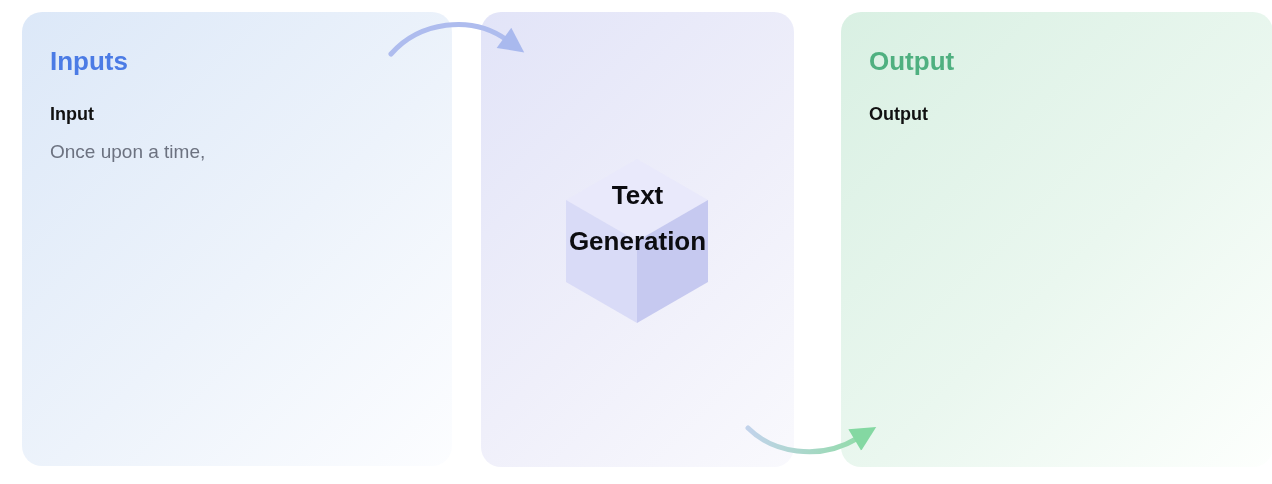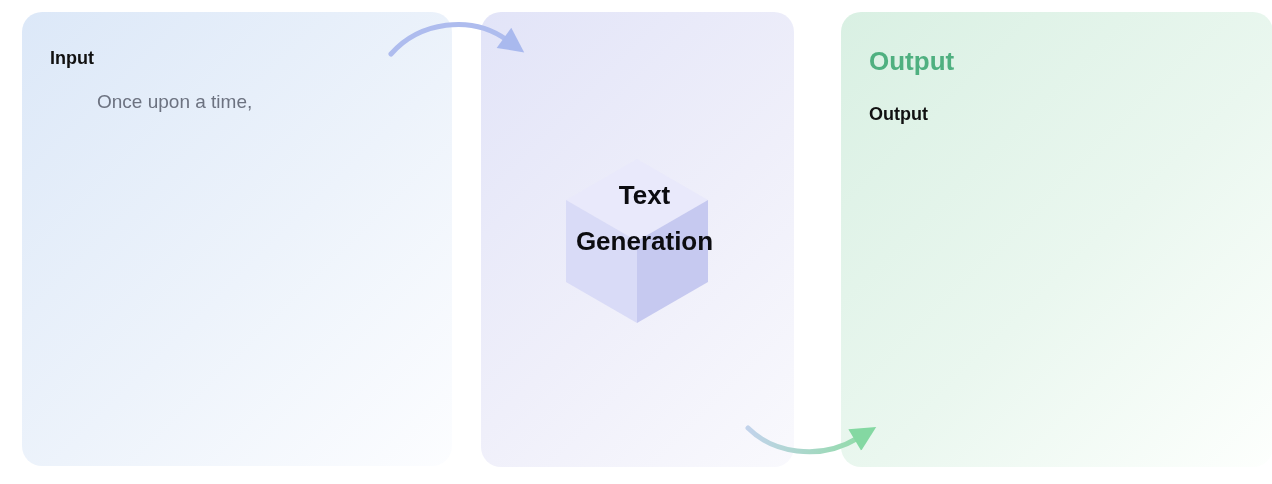--- a/index.html
+++ b/index.html
@@ -42,37 +42,36 @@
     line-height: 30px;
     font-weight: 700;
   }
   .heading-blue  { color: #4b7be5; }
   .heading-green { color: #4fb080; }
   .field-label {
     font-size: 18px;
     line-height: 24px;
     font-weight: 700;
     color: #111111;
-    margin: 0 0 13px 0;
+    margin: 0 0 7px 0;
   }
   .field-value {
     font-size: 19px;
     line-height: 38px;
     font-weight: 400;
     color: #6c7280;
-    margin-left: 47px;
   }
   .model-cube {
     position: absolute;
     left: 84px;
     top: 146px;
   }
   .model-label {
     position: absolute;
-    left: 7px;
+    left: 0;
     top: 160px;
     width: 100%;
     text-align: center;
     font-size: 26px;
     line-height: 46px;
     font-weight: 700;
     color: #0c0c10;
   }
   .model-label span { display: block; }
   .flow-arrow {
@@ -81,20 +80,21 @@
   }
   .arrow-in  { left: 383px; top: 8px; }
   .arrow-out { left: 738px; top: 404px; }
 </style>
 </head>
 <body>
 
 <div>
 
   <section class="panel panel-inputs">
+    <h2 class="panel-heading heading-blue">Inputs</h2>
     <div class="field-label">Input</div>
     <div class="field-value">Once upon a time,</div>
   </section>
 
   <section class="panel panel-model">
     <svg class="model-cube" width="144" height="166" viewBox="0 0 144 166" aria-hidden="true">
       <polygon points="72,1 143,42 72,83 1,42" fill="#e9e9fb"></polygon>
       <polygon points="1,42 72,83 72,165 1,124" fill="#d9dbf7"></polygon>
       <polygon points="143,42 72,83 72,165 143,124" fill="#c6c9f0"></polygon>
     </svg>

